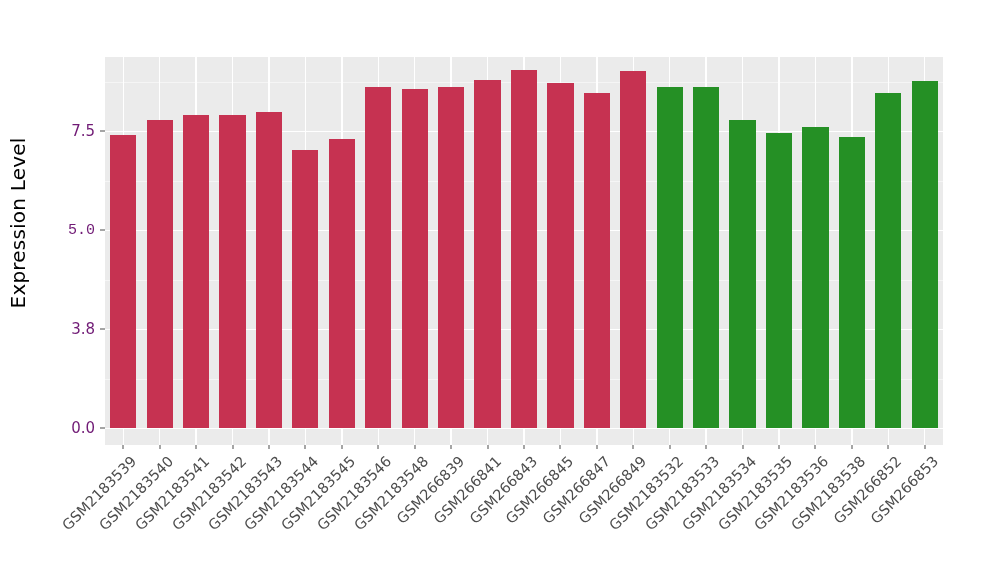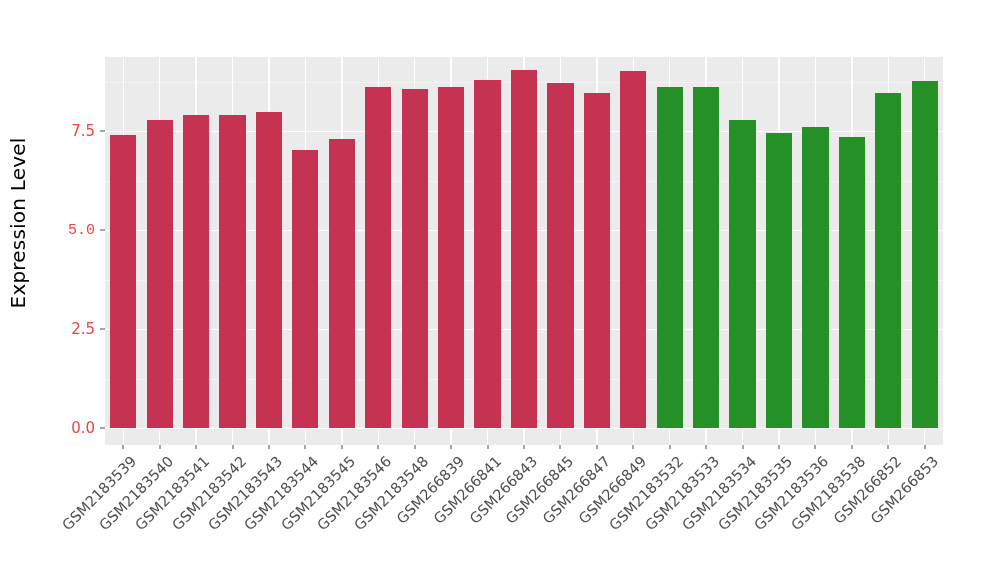--- a/index.html
+++ b/index.html
@@ -46,21 +46,21 @@
     left: 36px;
     top: 0px;
     width: 69px;
     height: 580px;
   }
   .y-tick {
     position: absolute;
     right: 10px;
     transform: translateY(-50%);
     font-size: 15px;
-    color: #ef4444;
+    color: #701a75;
     white-space: nowrap;
   }
   .y-tick-mark {
     position: absolute;
     right: 0px;
     width: 5px;
     height: 1px;
     background: #4d4d4d;
     transform: translateY(-50%);
   }
@@ -132,21 +132,21 @@
 
 <div id="chart-root">
 
   <div id="y-axis-title">
     <span>Expression Level</span>
   </div>
 
   <div id="y-axis">
       <div class="y-tick" style="top: 428px;">0.0</div>
       <div class="y-tick-mark" style="top: 428px;"></div>
-      <div class="y-tick" style="top: 329px;">2.5</div>
+      <div class="y-tick" style="top: 329px;">3.8</div>
       <div class="y-tick-mark" style="top: 329px;"></div>
       <div class="y-tick" style="top: 230px; font-family: Liberation Mono, monospace;">5.0</div>
       <div class="y-tick-mark" style="top: 230px;"></div>
       <div class="y-tick" style="top: 131px;">7.5</div>
       <div class="y-tick-mark" style="top: 131px;"></div>
     </div>
 
   <div id="plot-panel">
       <div class="gridline-major" style="top: 371px;"></div>
       <div class="gridline-major" style="top: 272px;"></div>

